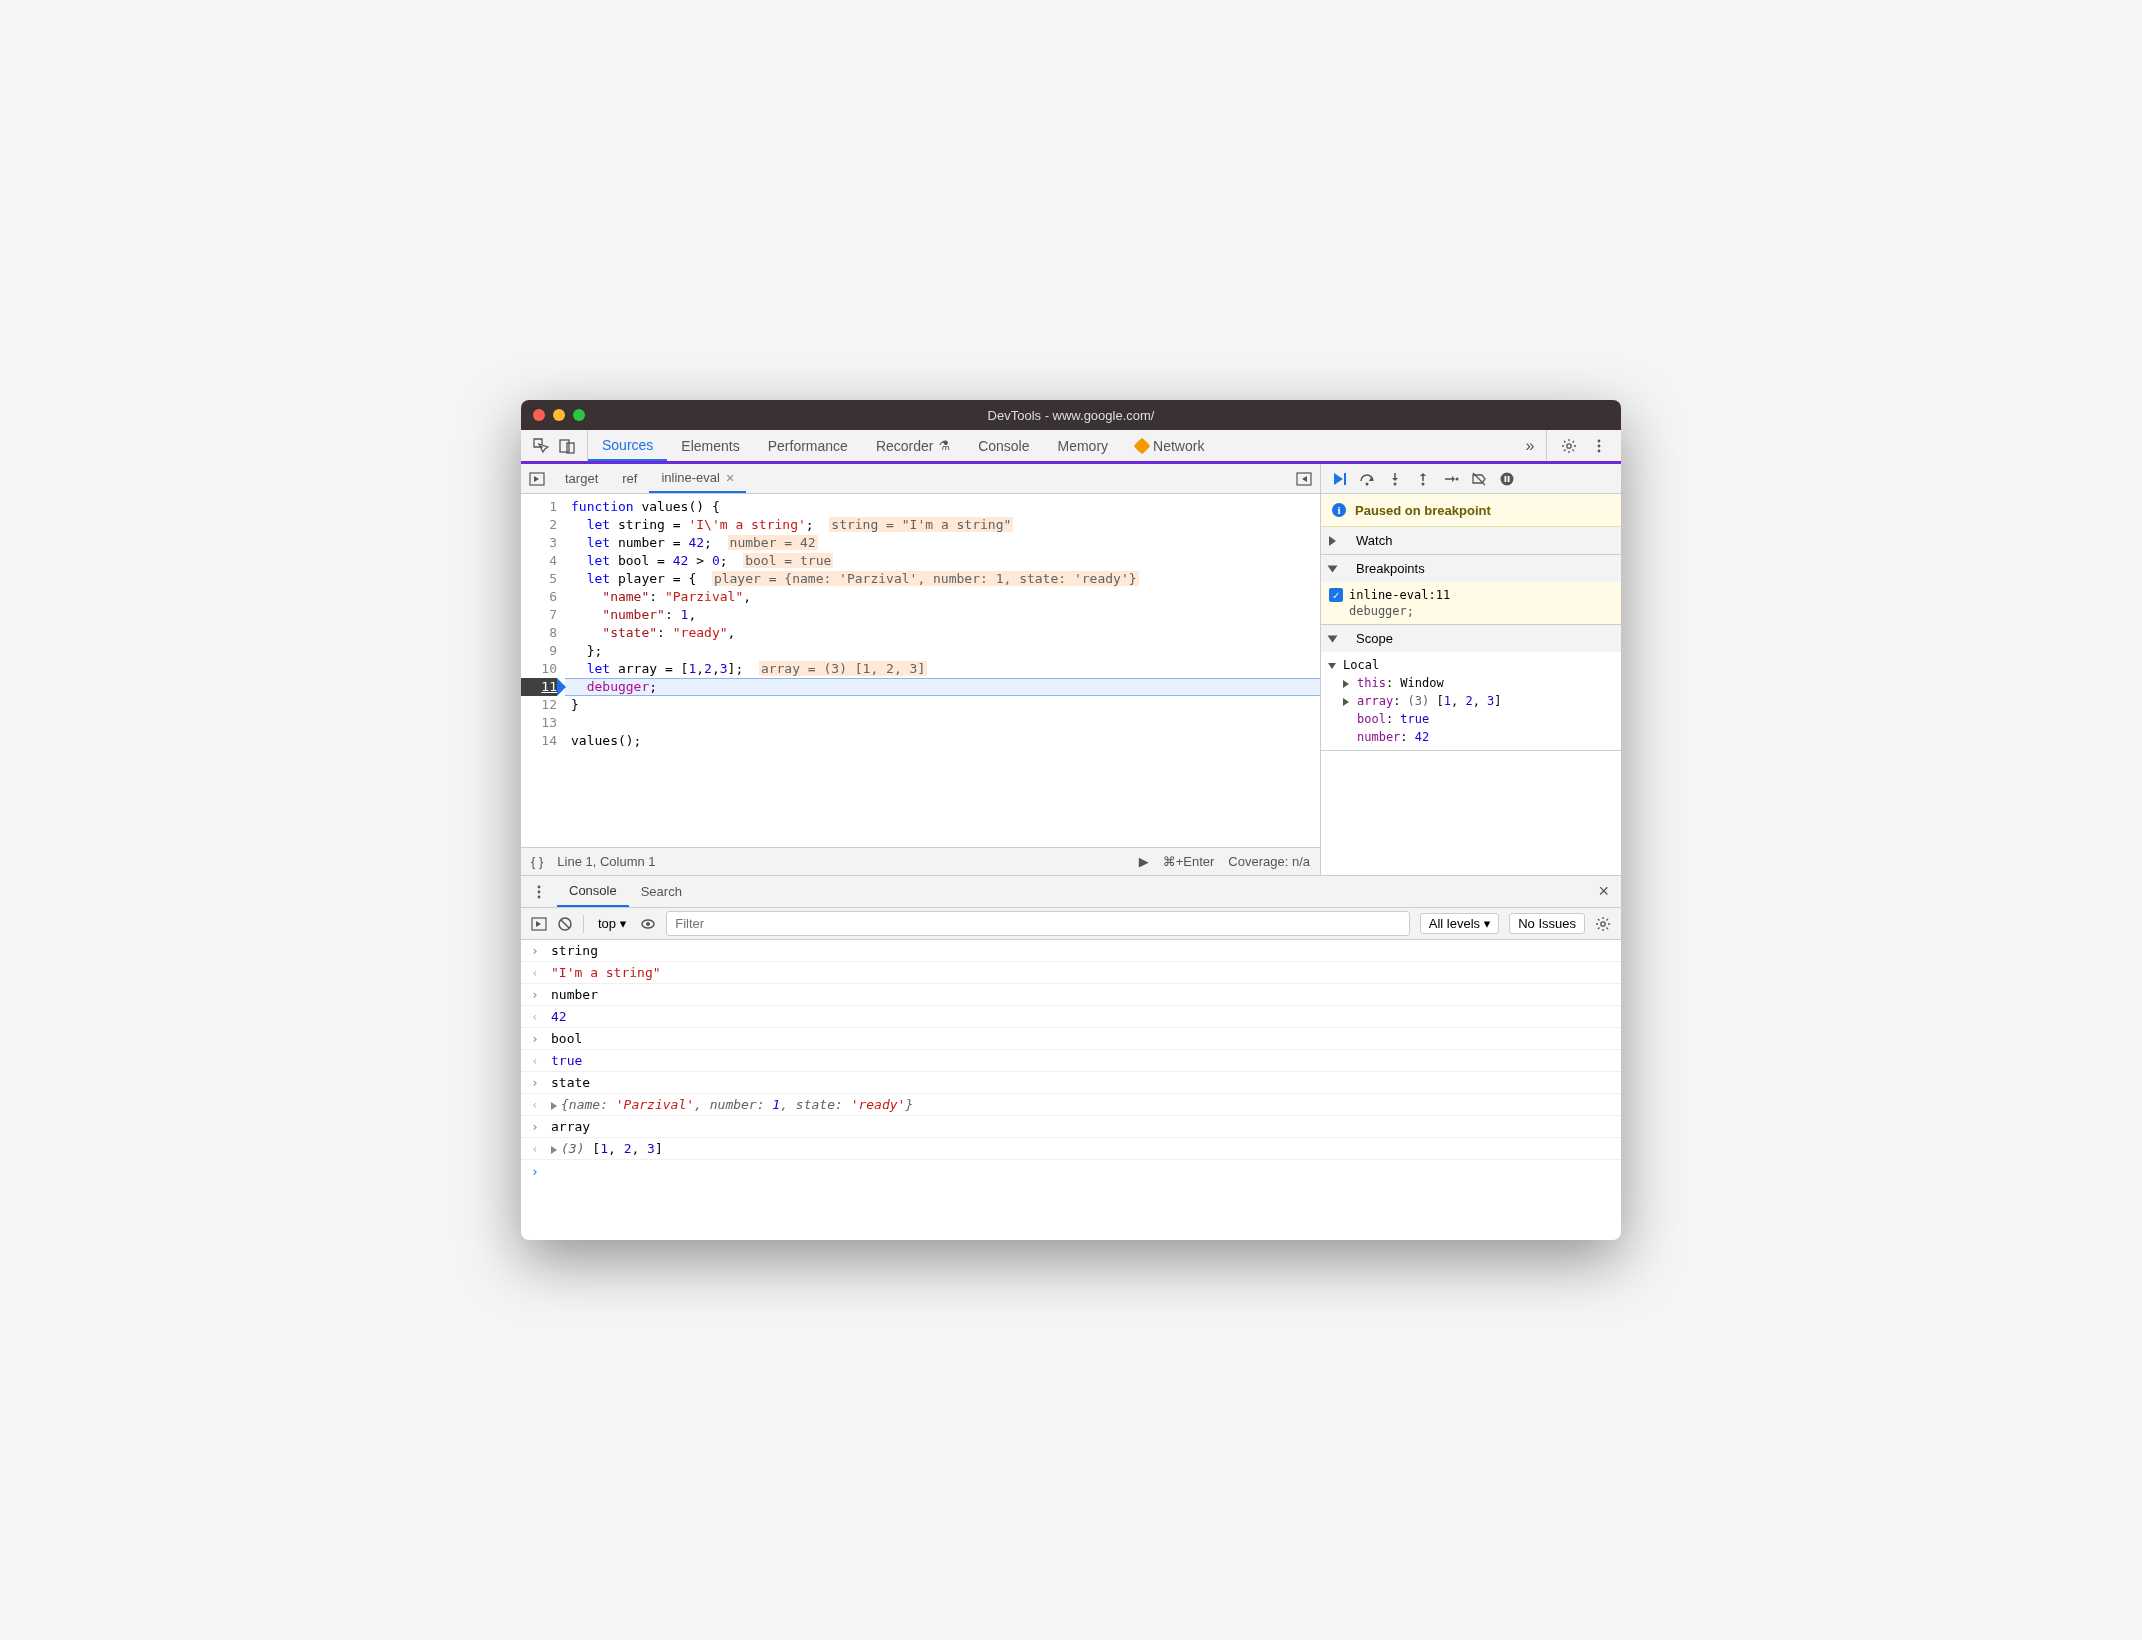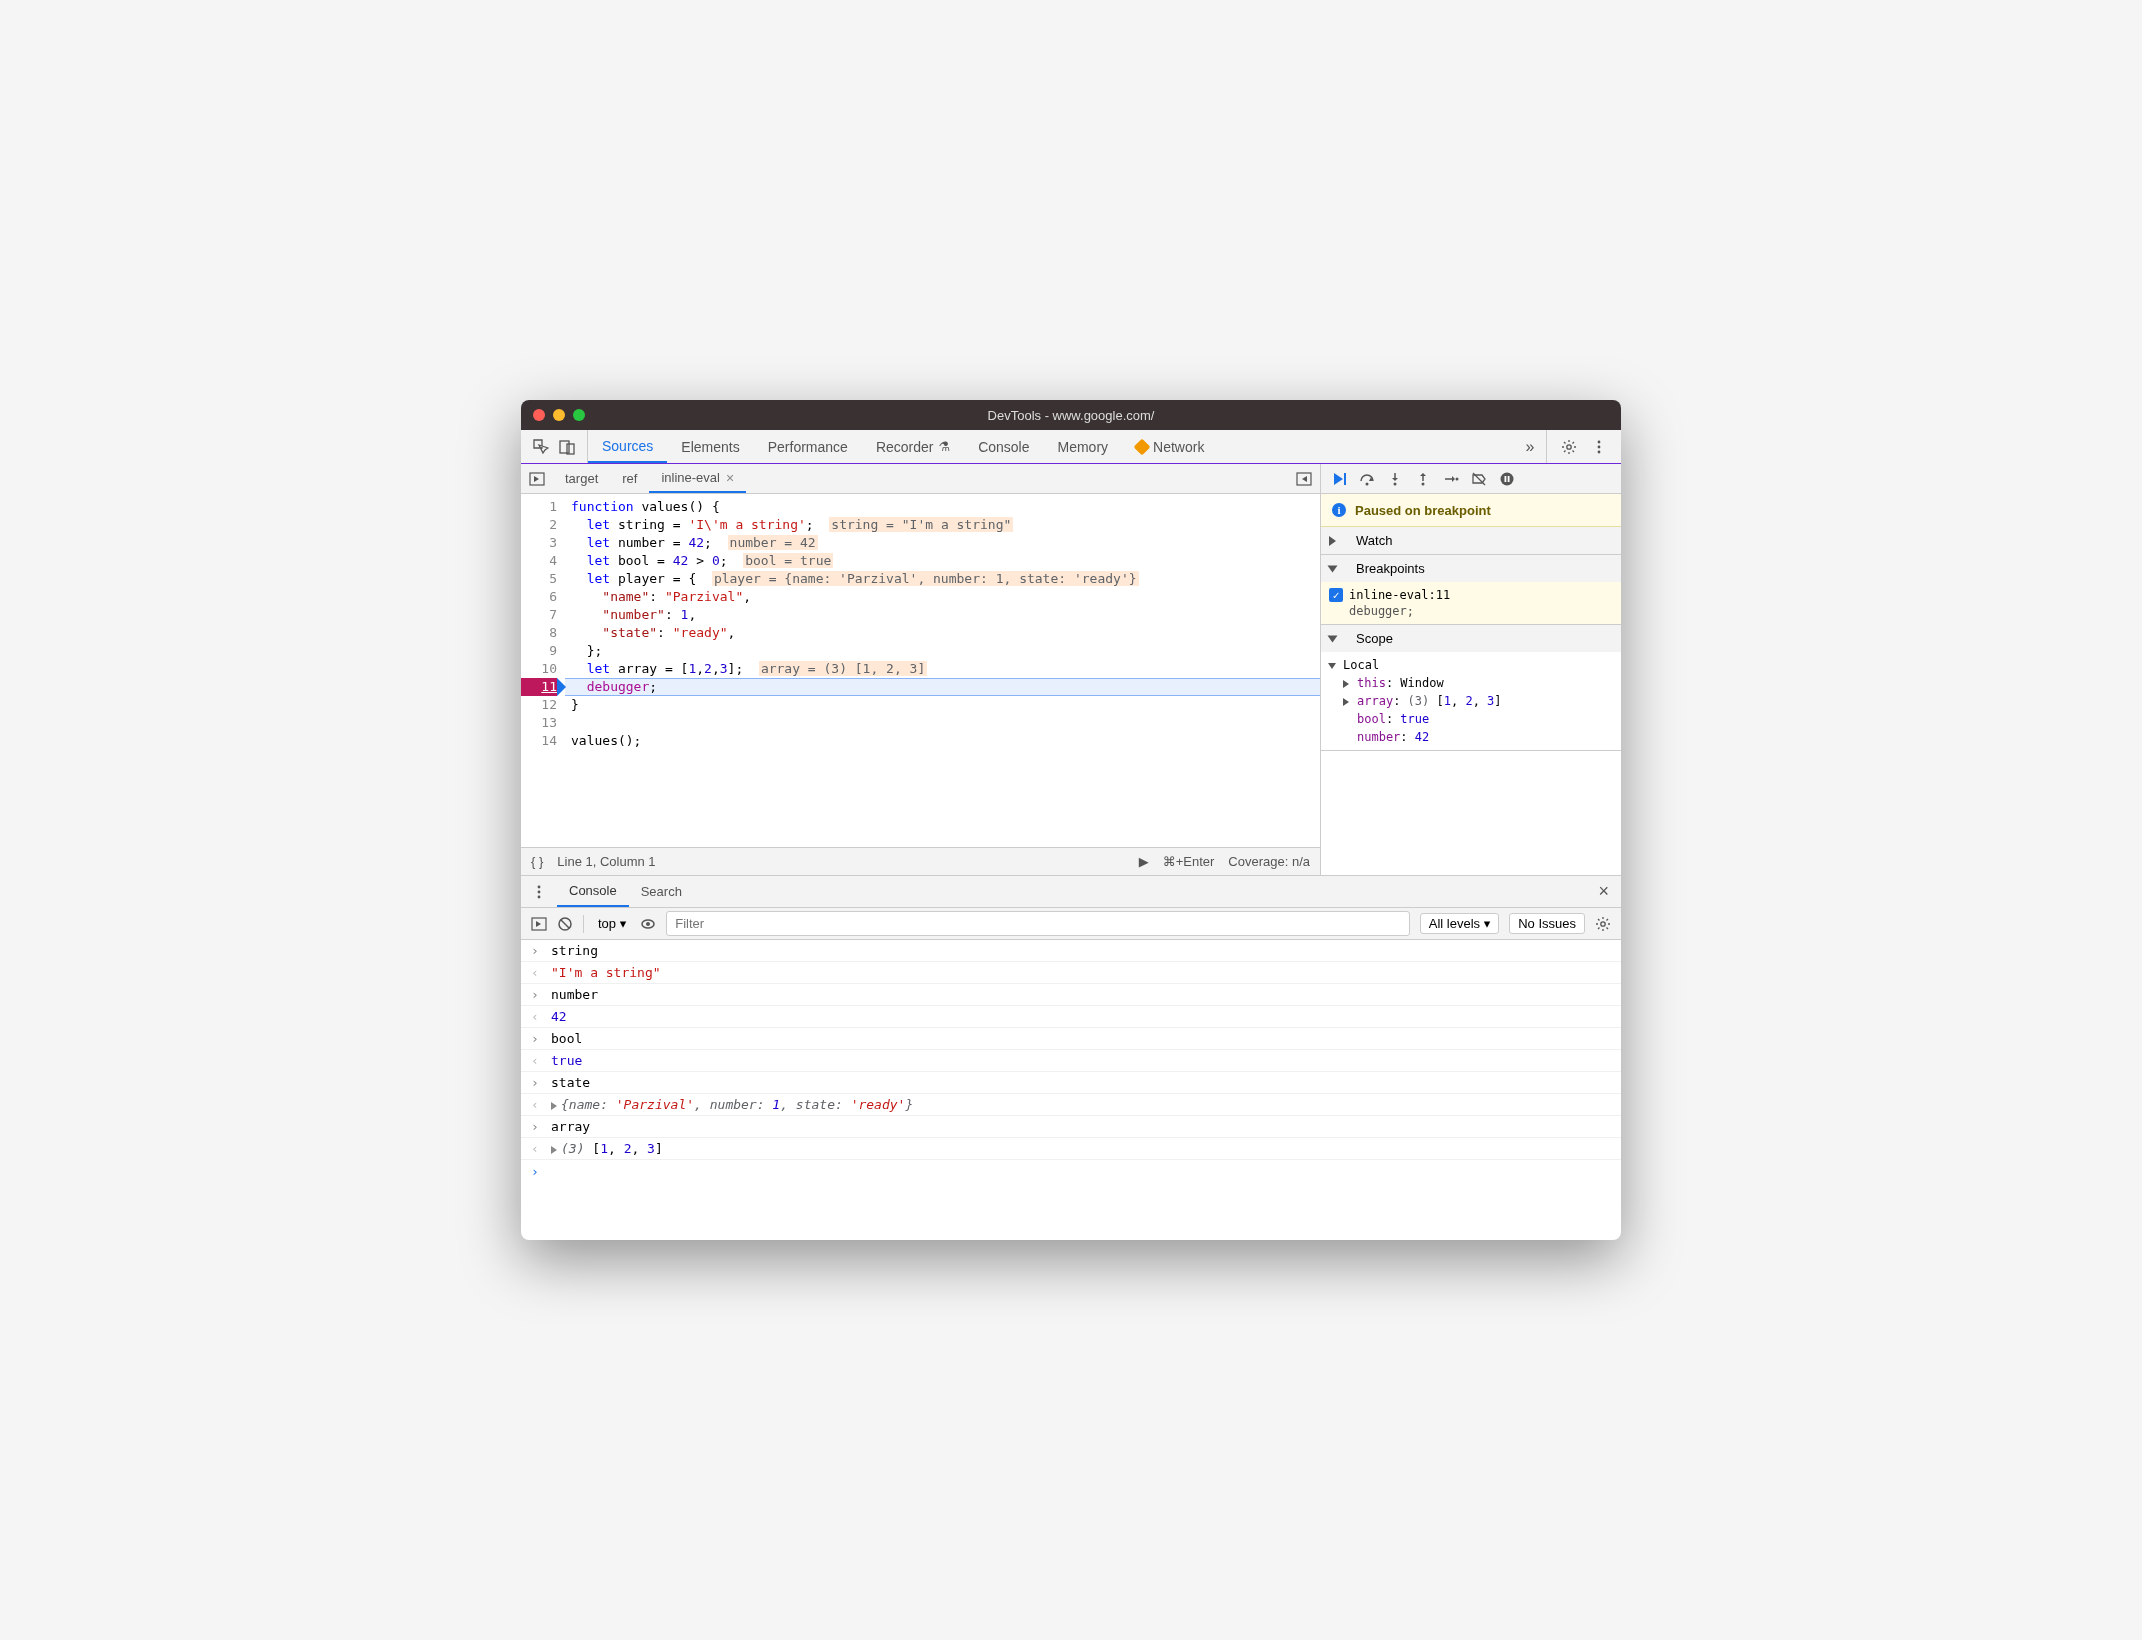--- a/index.html
+++ b/index.html
@@ -5,40 +5,40 @@
   * { box-sizing: border-box; margin: 0; padding: 0; }
   body { font-family: -apple-system, "Helvetica Neue", Arial, sans-serif; background: #f5f5f5; display: flex; align-items: center; justify-content: center; height: 100vh; }
   .window { width: 1100px; height: 840px; background: #fff; border-radius: 8px; box-shadow: 0 20px 60px rgba(0,0,0,0.4); overflow: hidden; display: flex; flex-direction: column; }
   .titlebar { height: 30px; background: #3a3232; display: flex; align-items: center; padding: 0 12px; position: relative; }
   .traffic { display: flex; gap: 8px; }
   .dot { width: 12px; height: 12px; border-radius: 50%; }
   .dot.red { background: #ff5f57; }
   .dot.yellow { background: #febc2e; }
   .dot.green { background: #28c840; }
   .title { position: absolute; left: 0; right: 0; text-align: center; color: #ddd; font-size: 13px; }
-  .main-tabs { height: 34px; border-bottom: 1px solid #6d28d9; display: flex; align-items: stretch; background: #f3f3f3; }
+  .main-tabs { height: 34px; border-bottom: 3px solid #6d28d9; display: flex; align-items: stretch; background: #f3f3f3; }
   .main-tabs .left-icons { display: flex; align-items: center; gap: 10px; padding: 0 12px; border-right: 1px solid #ccc; }
   .main-tabs .tabs { display: flex; align-items: stretch; flex: 1; }
   .main-tab { padding: 0 14px; display: flex; align-items: center; font-size: 14px; color: #555; cursor: pointer; gap: 5px; }
   .main-tab.active { color: #1a73e8; border-bottom: 2px solid #1a73e8; }
   .main-tabs .right-icons { display: flex; align-items: center; gap: 14px; padding: 0 14px; border-left: 1px solid #ccc; }
   .ico { width: 16px; height: 16px; display: inline-flex; align-items: center; justify-content: center; color: #555; }
   .ico svg { width: 100%; height: 100%; }
   .body-split { flex: 1; display: flex; min-height: 0; }
   .left-pane { flex: 1; display: flex; flex-direction: column; border-right: 1px solid #ccc; min-width: 0; }
   .file-tabs { height: 30px; border-bottom: 1px solid #ccc; display: flex; align-items: stretch; background: #f3f3f3; }
   .file-tabs .fticons { display: flex; align-items: center; padding: 0 8px; gap: 8px; }
   .file-tab { padding: 0 12px; display: flex; align-items: center; font-size: 13px; color: #555; gap: 6px; cursor: pointer; justify-content: center; }
   .file-tab.active { border-bottom: 2px solid #1a73e8; }
   .file-tab .close { color: #888; font-size: 14px; }
   .file-tabs .spacer { flex: 1; }
   .editor { flex: 1; display: flex; font-family: Menlo, Consolas, monospace; font-size: 13px; background: #fff; overflow: hidden; min-height: 0; }
   .gutter { width: 44px; background: #fff; text-align: right; padding: 4px 8px 4px 0; color: #888; user-select: none; }
   .gutter div { height: 18px; line-height: 18px; }
-  .gutter .bp { background: #be185d; color: #fff; position: relative; text-decoration: underline; }
+  .gutter .bp { background: #404040; color: #fff; position: relative; text-decoration: underline; }
   .gutter .bp::after { content: ""; position: absolute; right: -9px; top: 0; border-top: 9px solid transparent; border-bottom: 9px solid transparent; border-left: 9px solid #1a73e8; }
   .code { flex: 1; padding: 4px 0; white-space: pre; overflow: hidden; }
   .code .line { height: 18px; line-height: 18px; padding-left: 6px; }
   .code .line.hl { background: #e8f0fe; border-top: 1px solid #8ab4f8; border-bottom: 1px solid #8ab4f8; height: 18px; line-height: 16px; }
   .k-decl { color: #0000ff; }
   .k-str { color: #c41a16; }
   .k-num { color: #1c00cf; }
   .k-prop { color: #a31515; }
   .k-dbg { color: #aa0d91; }
   .inline-eval { background: #ffe9d6; padding: 0 2px; color: #5f6368; }

